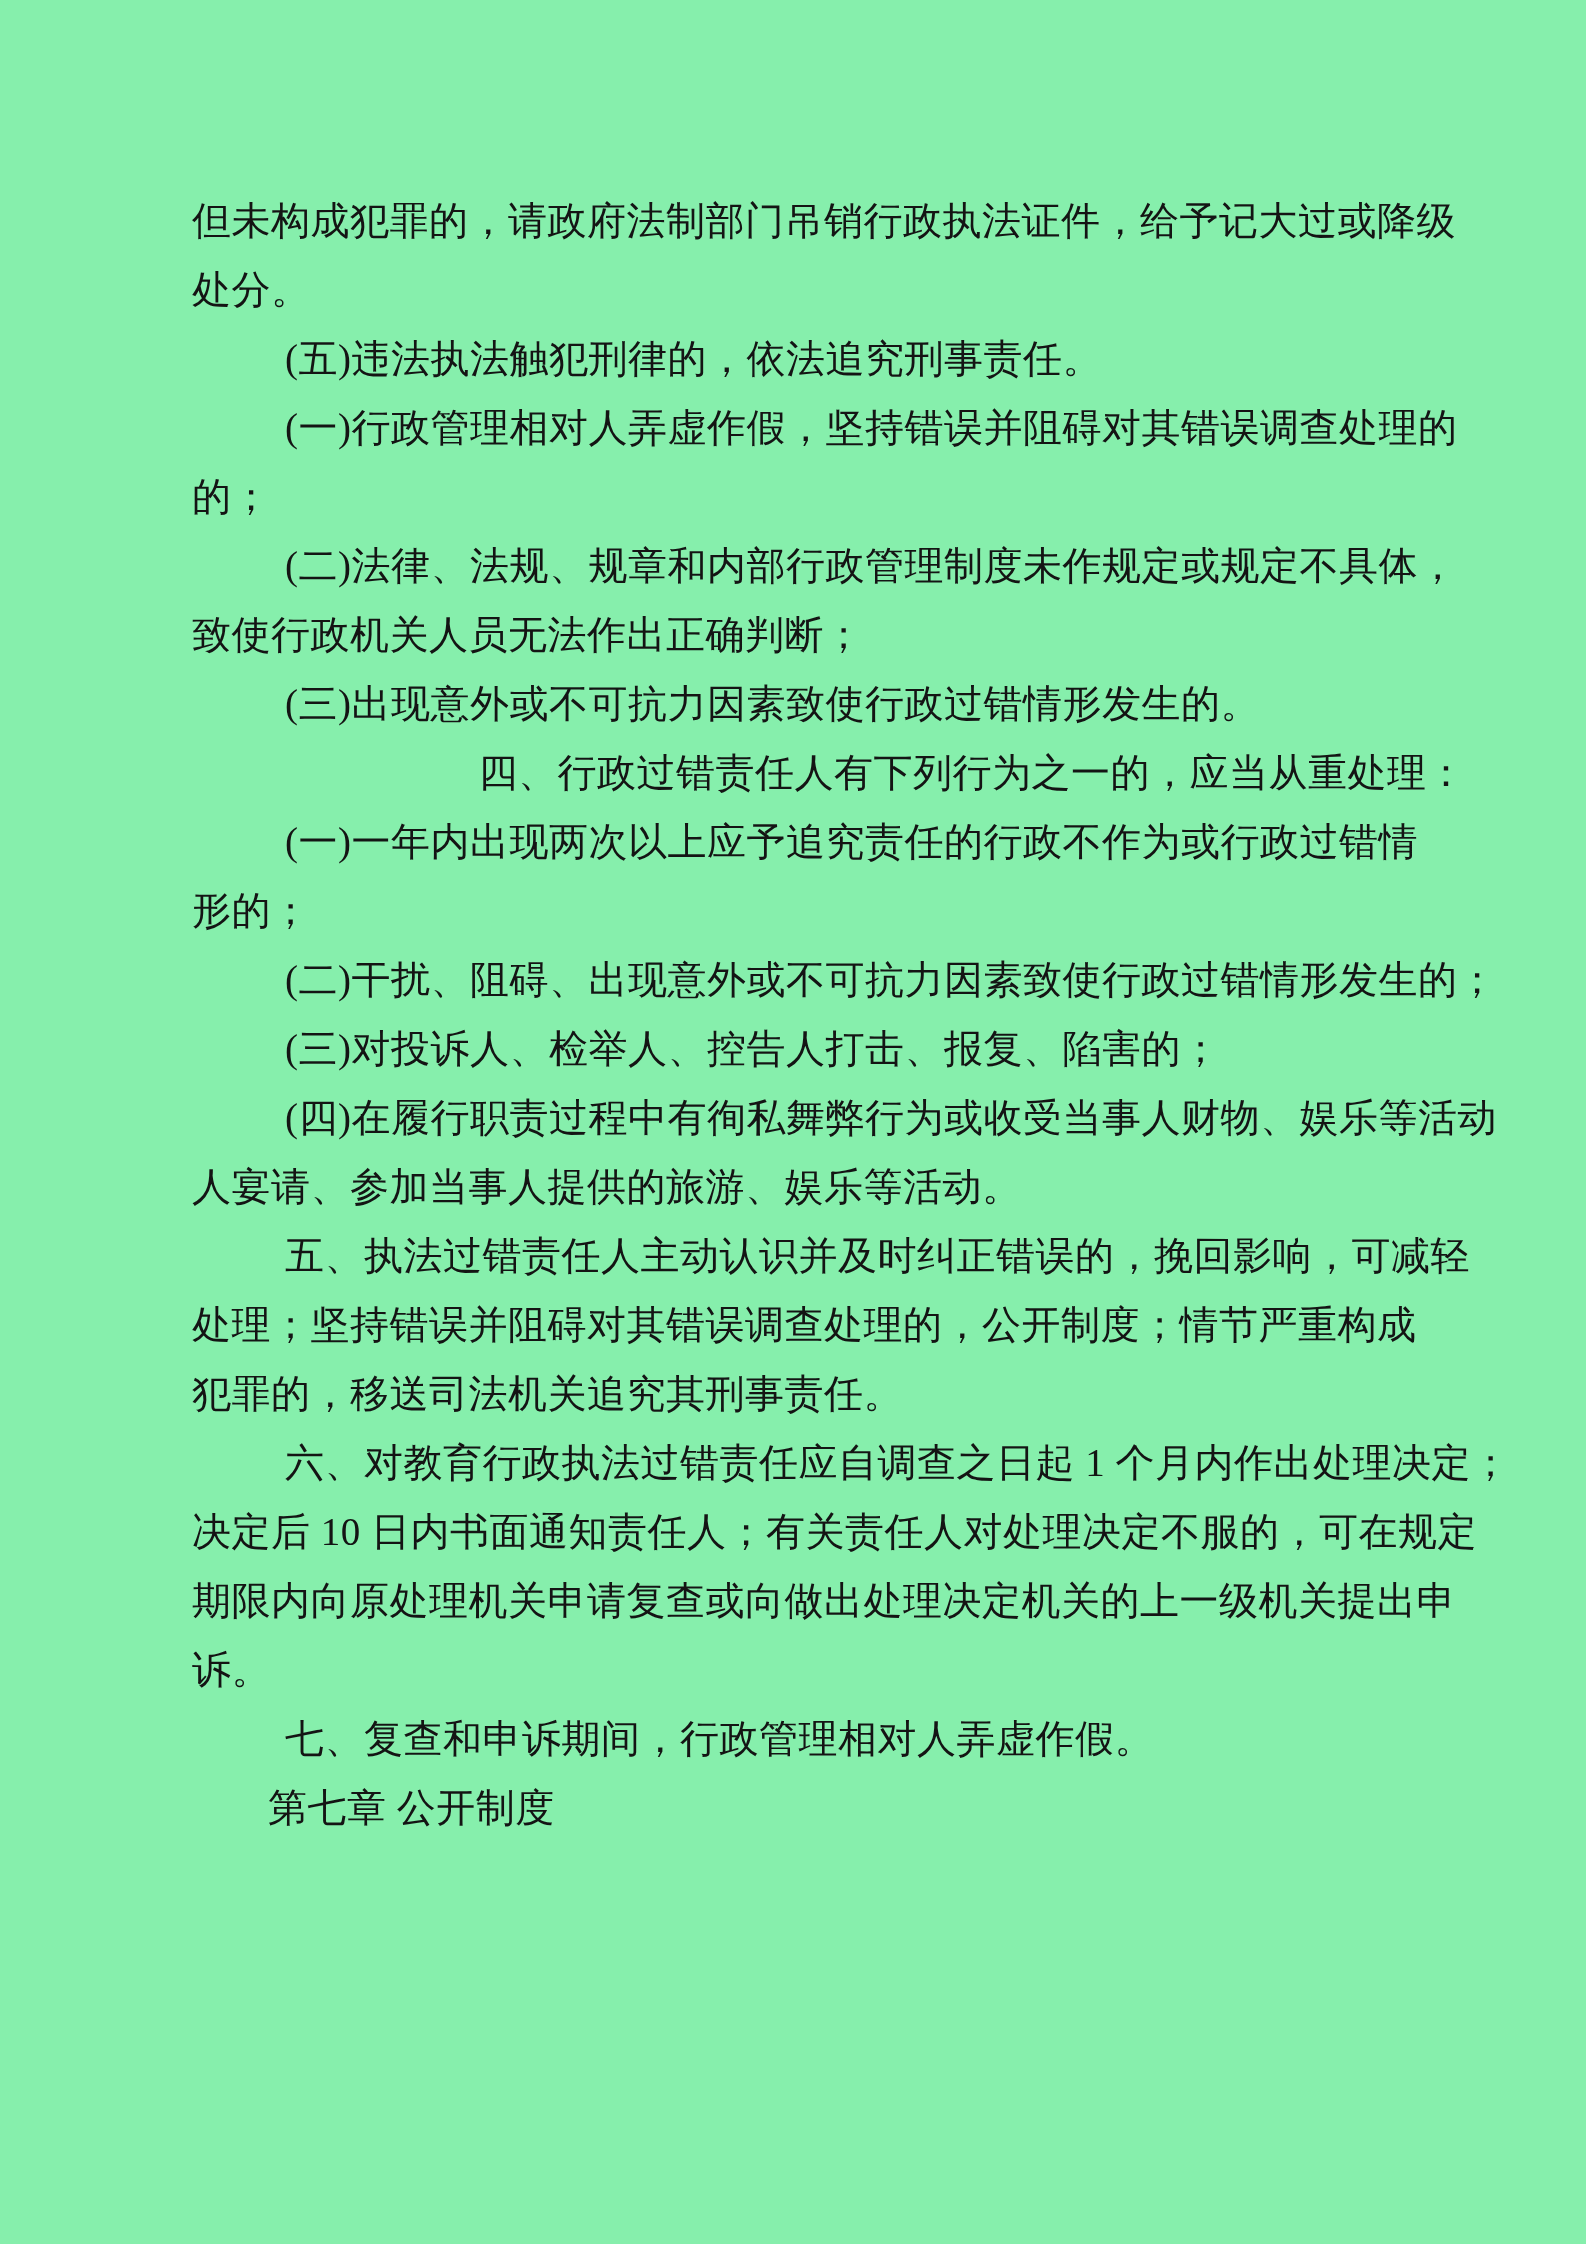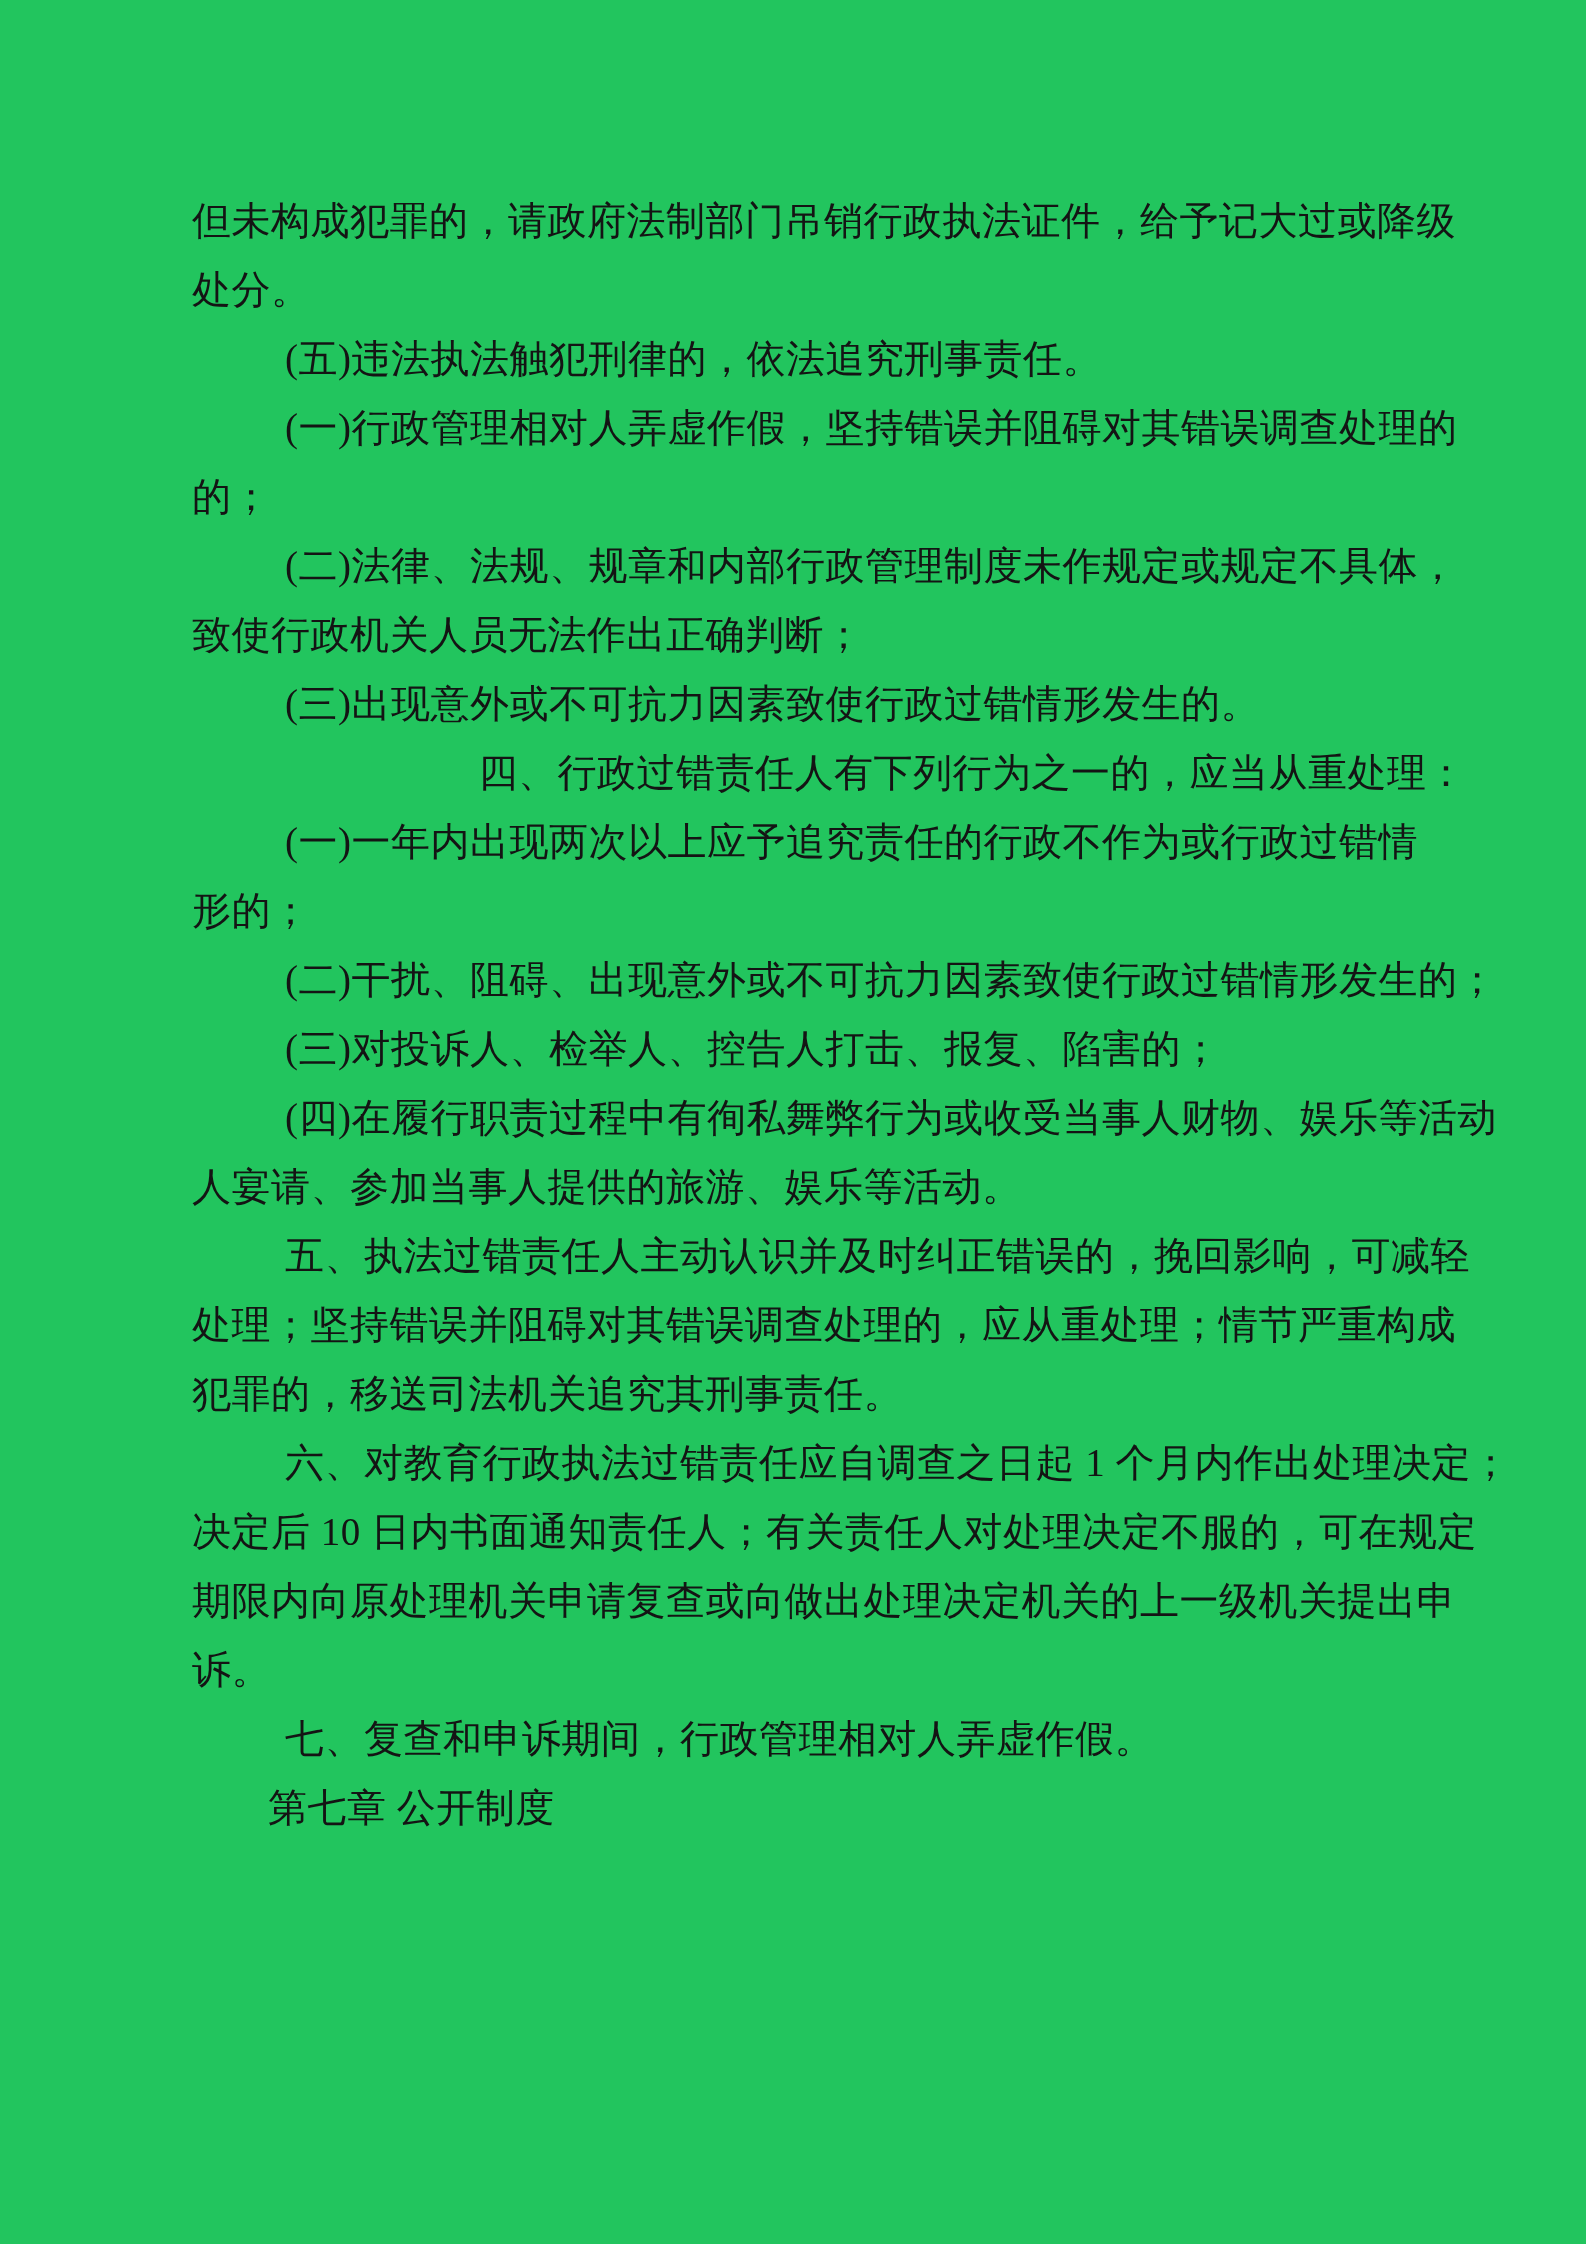--- a/index.html
+++ b/index.html
@@ -4,21 +4,21 @@
 <style>
   html, body {
     margin: 0;
     padding: 0;
     background: #ffffff;
   }
   .page {
     position: relative;
     width: 1586px;
     height: 2244px;
-    background: #22c55e;
+    background: #86efac;
     box-sizing: border-box;
     padding: 186px 120px 8px 192px;
     overflow: hidden;
     font-family: "Liberation Serif", "DejaVu Serif", serif;
     font-size: 39px;
     line-height: 69px;
     color: #141414;
   }
   .ln {
     margin: 0;
@@ -46,21 +46,21 @@
   <p class="ln i0">致使行政机关人员无法作出正确判断；</p>
   <p class="ln i2">(三)出现意外或不可抗力因素致使行政过错情形发生的。</p>
   <p class="ln i15">四、行政过错责任人有下列行为之一的，应当从重处理：</p>
   <p class="ln i2">(一)一年内出现两次以上应予追究责任的行政不作为或行政过错情</p>
   <p class="ln i0">形的；</p>
   <p class="ln i2">(二)干扰、阻碍、出现意外或不可抗力因素致使行政过错情形发生的；</p>
   <p class="ln i2">(三)对投诉人、检举人、控告人打击、报复、陷害的；</p>
   <p class="ln i2">(四)在履行职责过程中有徇私舞弊行为或收受当事人财物、娱乐等活动</p>
   <p class="ln i0">人宴请、参加当事人提供的旅游、娱乐等活动。</p>
   <p class="ln i2">五、执法过错责任人主动认识并及时纠正错误的，挽回影响，可减轻</p>
-  <p class="ln i0">处理；坚持错误并阻碍对其错误调查处理的，应从重处理；情节严重构成</p>
+  <p class="ln i0">处理；坚持错误并阻碍对其错误调查处理的，公开制度；情节严重构成</p>
   <p class="ln i0">犯罪的，移送司法机关追究其刑事责任。</p>
   <p class="ln i2">六、对教育行政执法过错责任应自调查之日起 1 个月内作出处理决定；</p>
   <p class="ln i0">决定后 10 日内书面通知责任人；有关责任人对处理决定不服的，可在规定</p>
   <p class="ln i0">期限内向原处理机关申请复查或向做出处理决定机关的上一级机关提出申</p>
   <p class="ln i0">诉。</p>
   <p class="ln i2">七、复查和申诉期间，行政管理相对人弄虚作假。</p>
   <p class="ln i19">第七章 公开制度</p>
 </div>
 
 </body></html>

